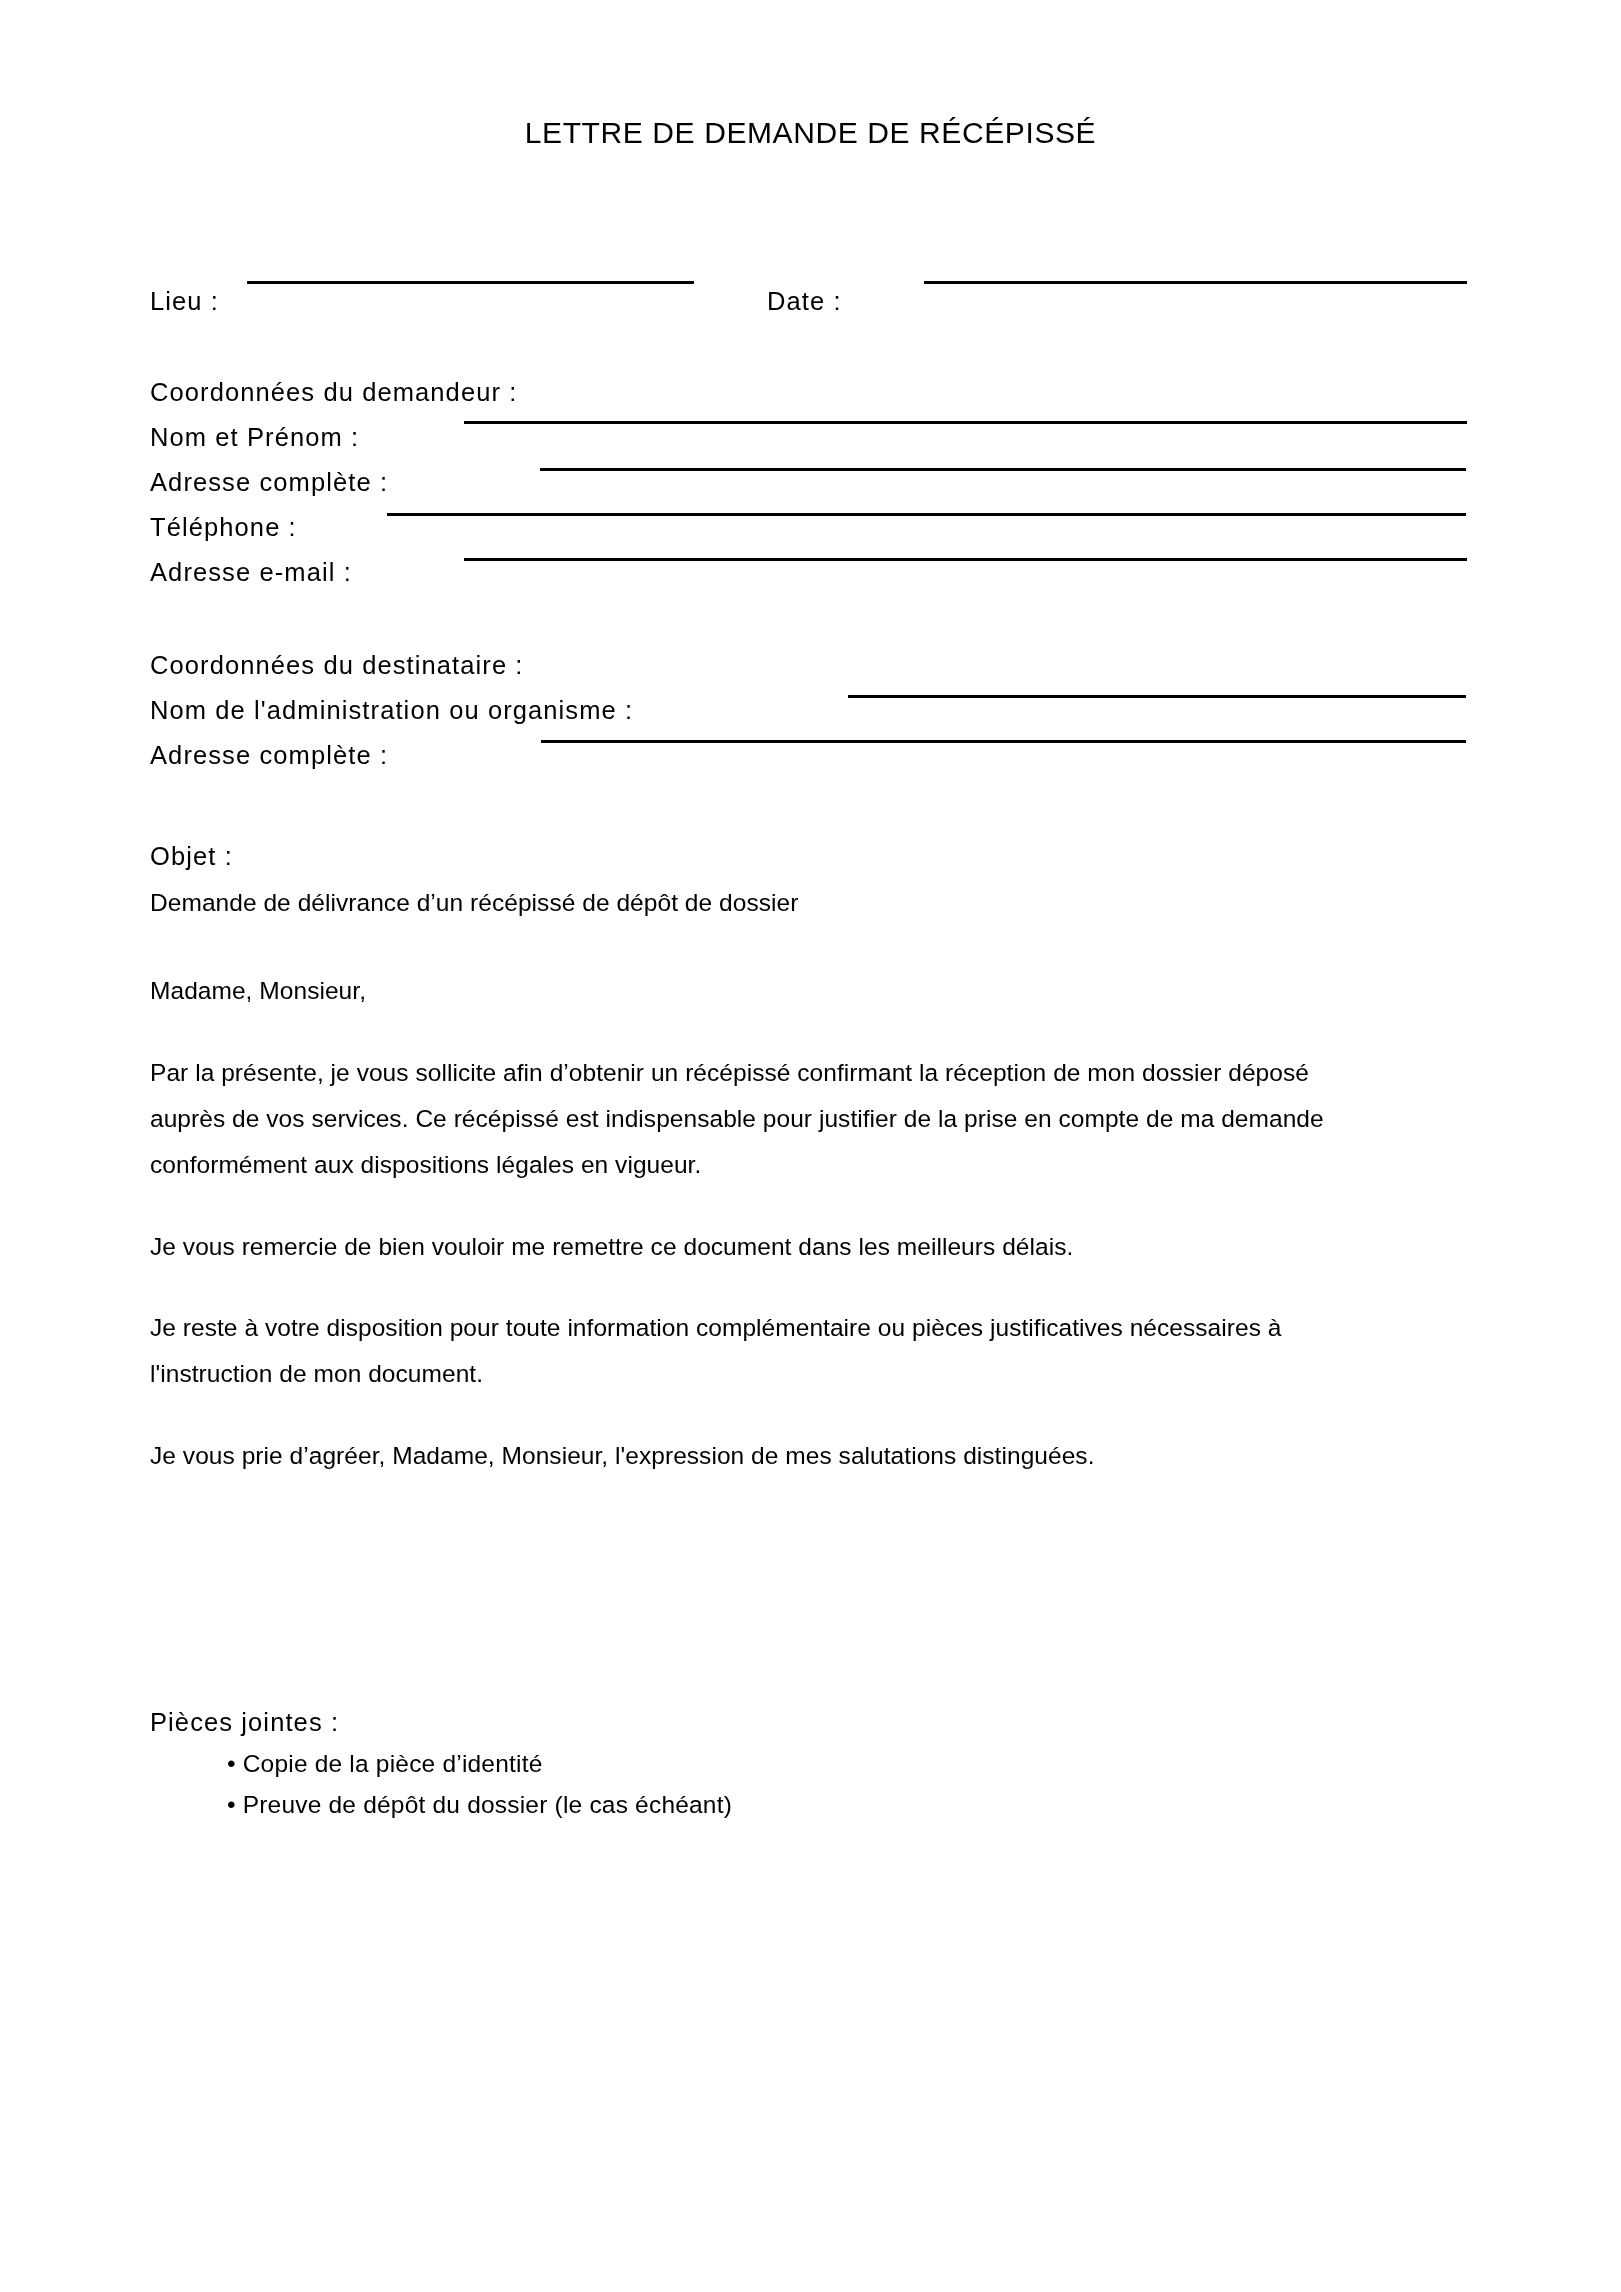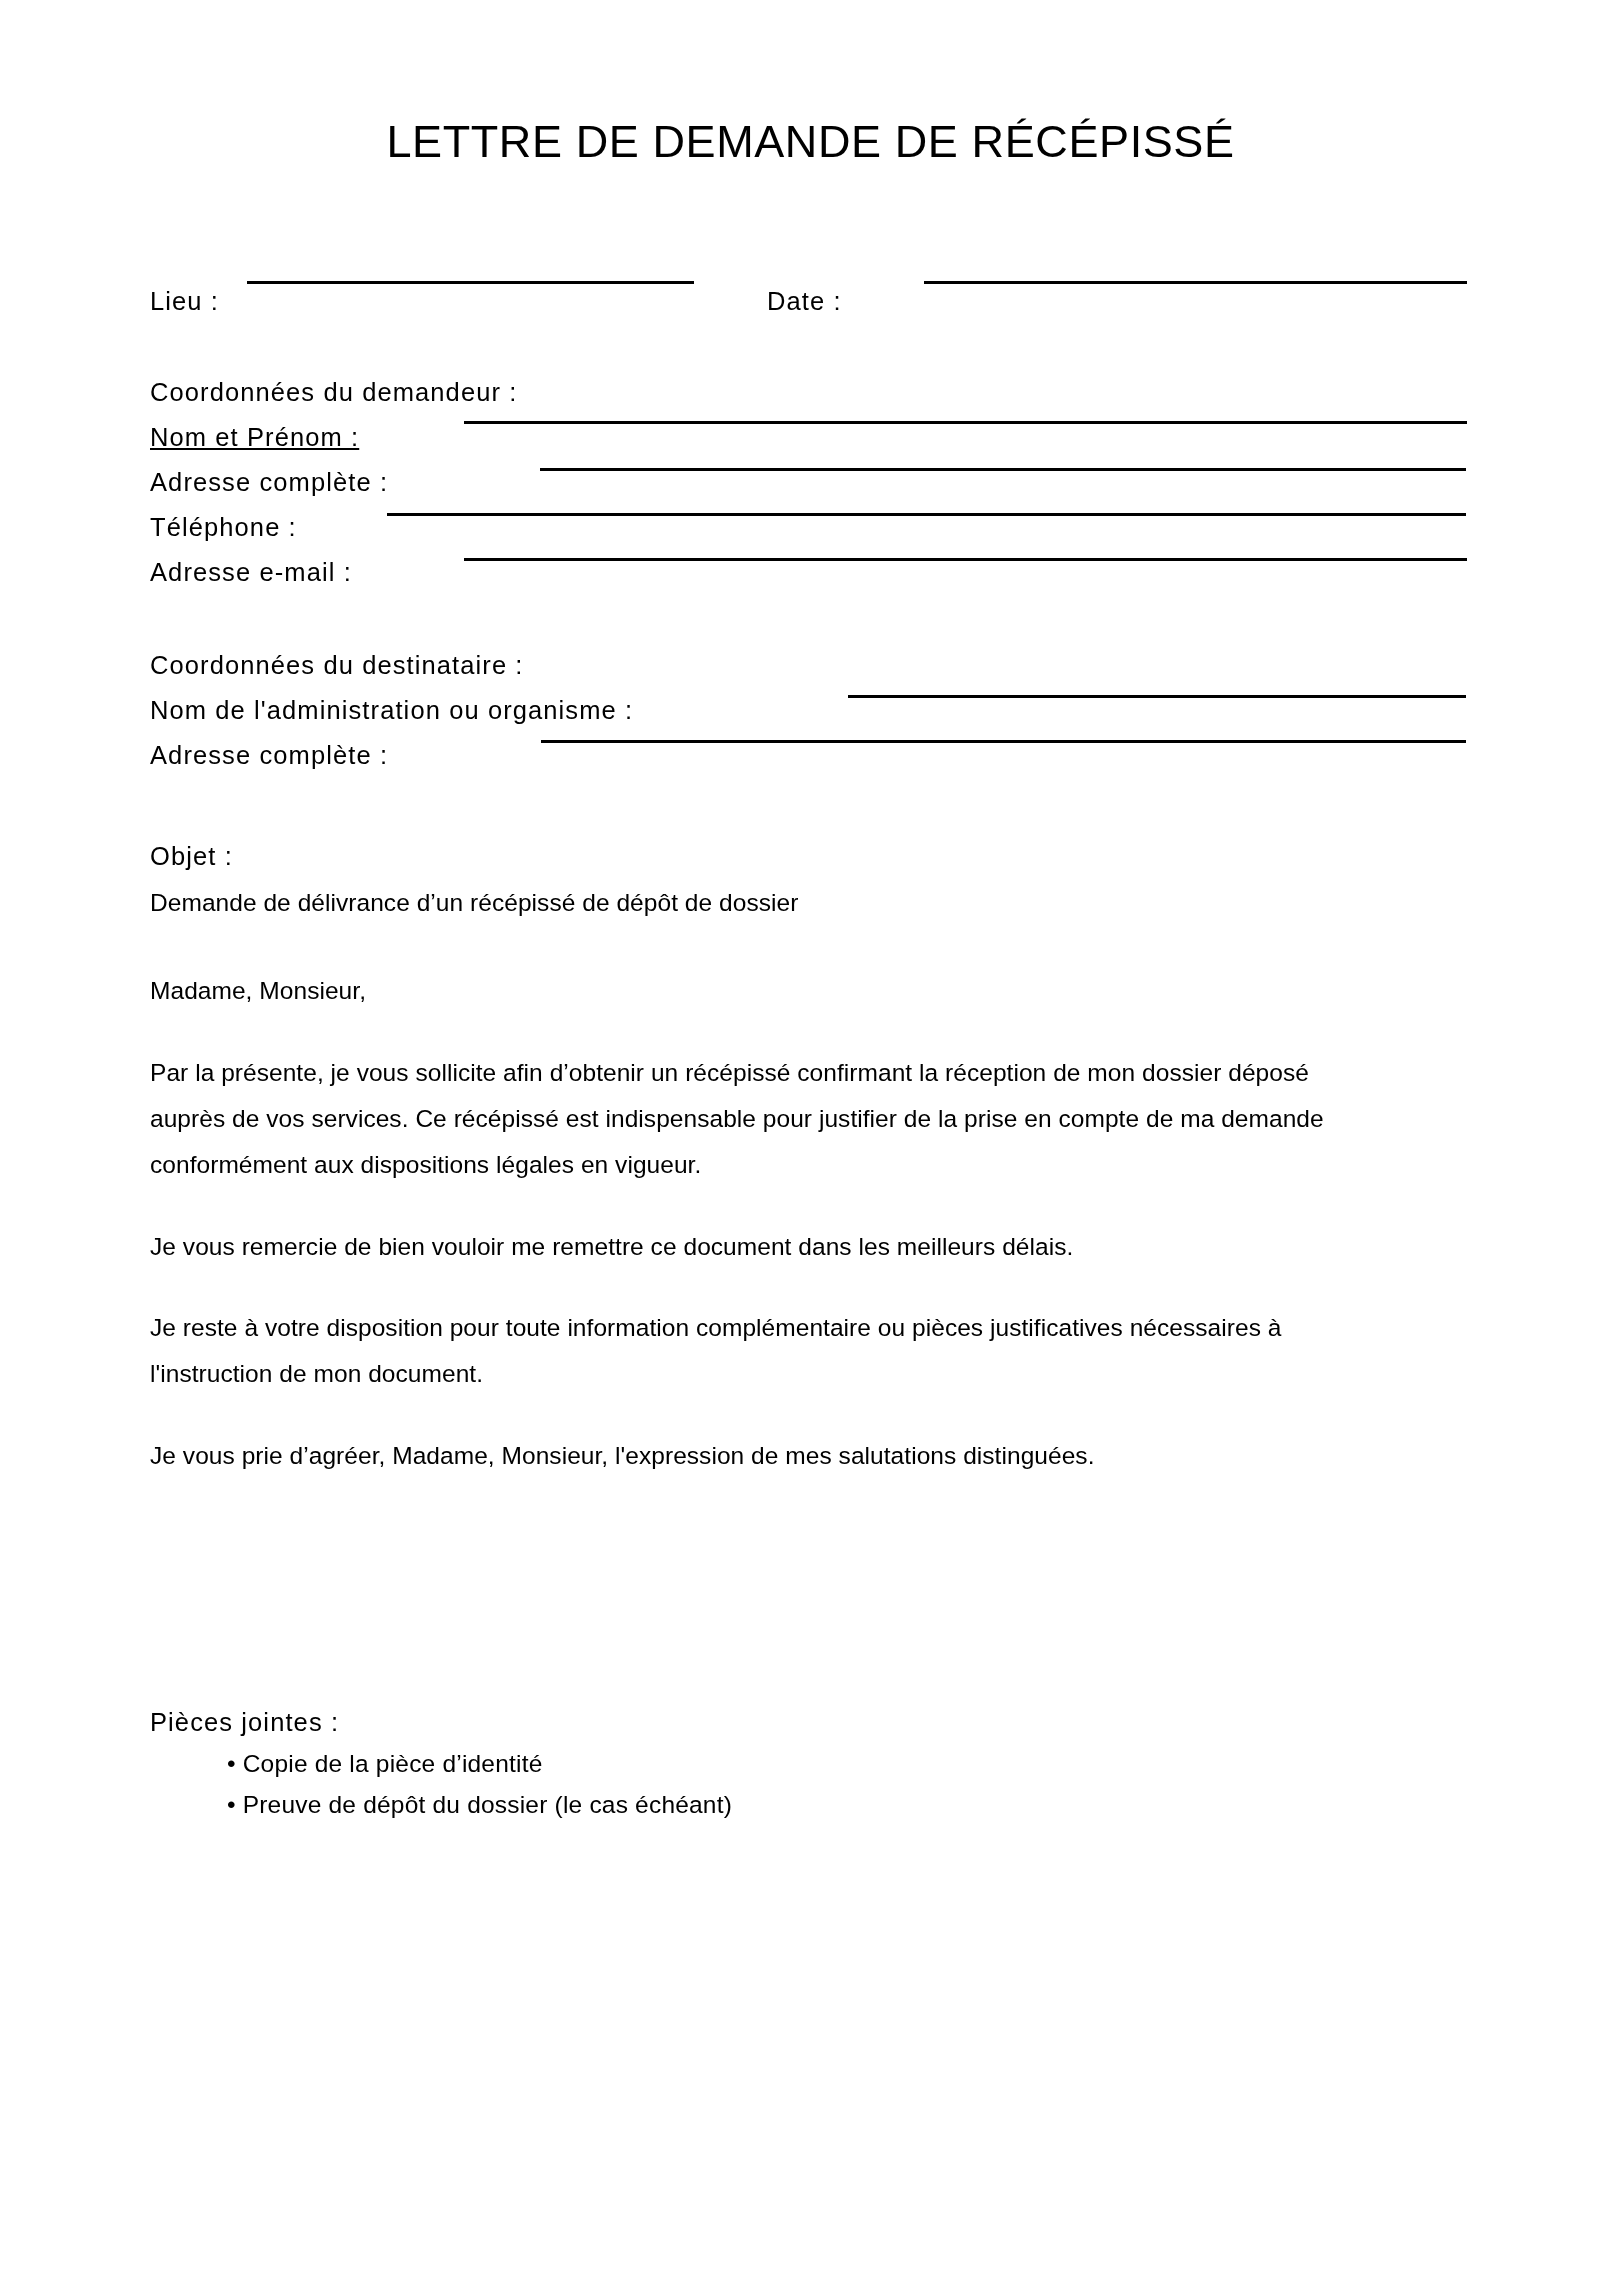--- a/index.html
+++ b/index.html
@@ -19,21 +19,21 @@
     overflow: hidden;
   }
 
   
   .doc-title {
     position: absolute;
     left: 0;
     top: 116px;
     width: 1621px;
     text-align: center;
-    font-size: 45px;
+    font-size: 30px;
     letter-spacing: 0.6px;
     white-space: nowrap;
   }
 
   
   .t {
     position: absolute;
     white-space: nowrap;
     font-size: 25.5px;
     line-height: 31px;
@@ -82,21 +82,21 @@
   <div class="doc-title">LETTRE DE DEMANDE DE RÉCÉPISSÉ</div>
 
   <div class="t label" style="left:150px; top:252px;">Lieu :</div>
   <div class="rule" style="left:247px; top:281px; width:447px;"></div>
 
   <div class="t label" style="left:767px; top:252px;">Date :</div>
   <div class="rule" style="left:924px; top:281px; width:543px;"></div>
 
   <div class="t label" style="left:150px; top:343px;">Coordonnées du demandeur :</div>
 
-  <div class="t label" style="left:150px; top:388px;text-decoration:underline;">Nom et Prénom :</div>
+  <div class="t label" style="left:150px; top:388px;">Nom et Prénom :</div>
   <div class="rule" style="left:464px; top:421px; width:1003px;"></div>
 
   <div class="t label" style="left:150px; top:433px;">Adresse complète :</div>
   <div class="rule" style="left:540px; top:468px; width:926px;"></div>
 
   <div class="t label" style="left:150px; top:478px;">Téléphone :</div>
   <div class="rule" style="left:387px; top:513px; width:1079px;"></div>
 
   <div class="t label" style="left:150px; top:523px;">Adresse e-mail :</div>
   <div class="rule" style="left:464px; top:558px; width:1003px;"></div>

